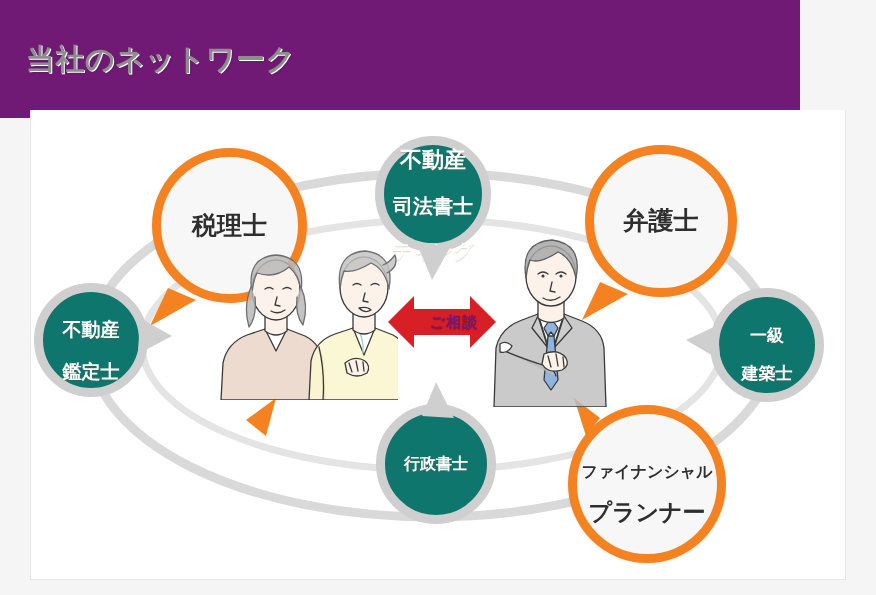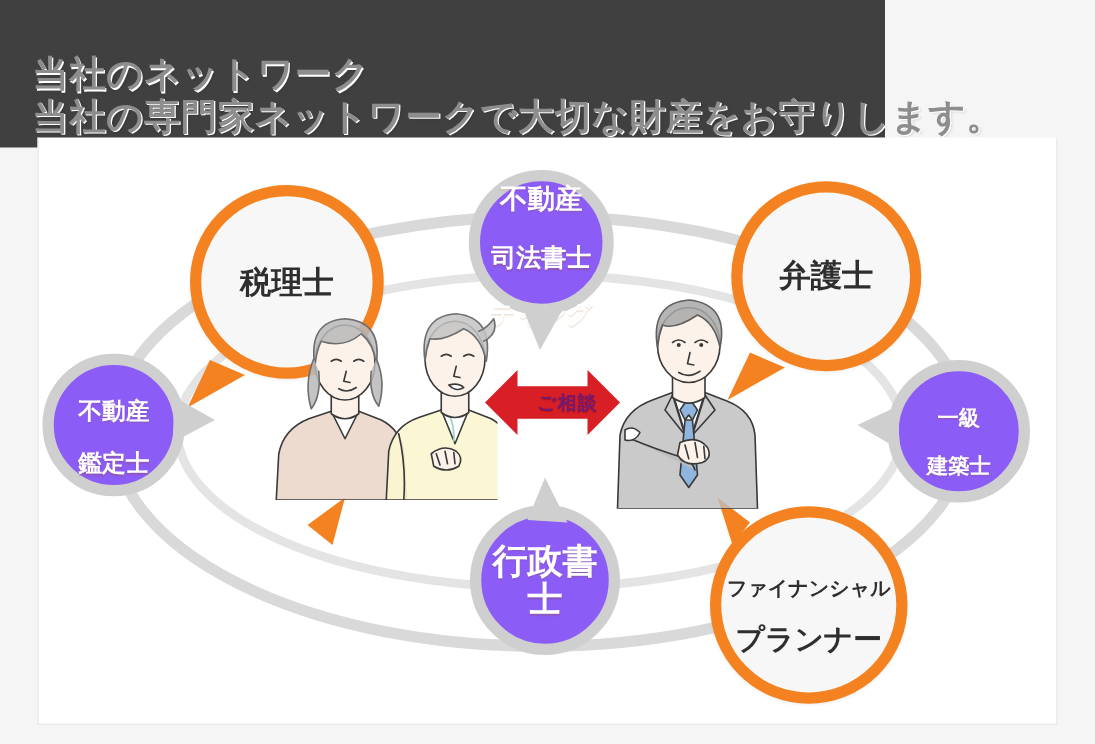--- a/index.html
+++ b/index.html
@@ -5,22 +5,22 @@
   html,body{margin:0;padding:0;}
   body{
     width:876px;height:595px;overflow:hidden;
     background:#f5f5f5;
     font-family:"DejaVu Sans","Liberation Sans",sans-serif;
   }
   #stage{position:relative;width:876px;height:595px;}
 
   
   .header{
-    position:absolute;left:0;top:0;width:708px;height:118px;
-    background:#404040;
+    position:absolute;left:0;top:0;width:800px;height:118px;
+    background:#701a75;
   }
   .title-line{
     position:absolute;left:26px;
     color:#8d8d8d;
     font-weight:bold;
     letter-spacing:0.5px;
     white-space:nowrap;
     text-shadow:1px 1px 0 #ffffff, 2px 2px 2px rgba(0,0,0,0.10);
   }
   #title1{top:40px;font-size:29px;}
@@ -50,35 +50,35 @@
 
   
   .node.outline{
     background:#f7f7f7;
     border:9px solid #f58220;
     color:#2e2e2e;
     box-shadow:0 1px 3px rgba(0,0,0,0.07);
   }
   
   .node.filled{
-    background:#8b5cf6;
+    background:#0f766e;
     border:9px solid #cfcfcf;
     color:#ffffff;
     text-shadow:0 1px 1px rgba(150,70,0,.25);
   }
 
   
   #node-zeirishi        {left:152px;top:148px;width:155px;height:155px;font-size:25px;justify-content:flex-end;}
   #node-bengoshi        {left:585px;top:145px;width:152px;height:152px;font-size:25px;}
   #node-shiho           {left:138px;top:405px;width:158px;height:158px;font-size:25px;}
   #node-fp              {left:568px;top:405px;width:158px;height:158px;font-size:17px;}
   #node-consulting      {left:375px;top:136px;width:116px;height:116px;font-size:20px;}
   #node-kanteishi       {left:34px;top:283px;width:114px;height:114px;font-size:19px;}
   #node-kenchikushi     {left:710px;top:288px;width:114px;height:114px;font-size:17px;}
-  #node-gyosei          {left:376px;top:404px;width:120px;height:120px;font-size:28px;}
+  #node-gyosei          {left:376px;top:404px;width:120px;height:120px;font-size:16px;}
 
   #node-consulting .lbl{font-size:20px;}
   #node-consulting .l1{font-size:22px;}
   #node-fp .l1{font-size:16px;margin-top:44px;}
   #node-fp .l2{font-size:23px;}
 
   
   .arrow-badge{
     position:absolute;left:388px;top:291px;width:108px;height:62px;
   }
@@ -94,21 +94,20 @@
   #illus-women{left:213px;top:235px;width:185px;height:165px;}
   #illus-man{left:488px;top:232px;width:125px;height:175px;}
 </style>
 </head>
 <body>
 
 <div id="stage">
 
   <div class="header">
     <div class="title-line" id="title1">当社のネットワーク</div>
-    <div class="title-line" id="title2">当社の専門家ネットワークで大切な財産をお守りします。</div>
   </div>
 
   <div class="card"></div>
 
   <svg class="diagram-layer" width="876" height="595">
 
     <ellipse cx="432" cy="345" rx="342" ry="172" fill="none" stroke="#d9d9d9" stroke-width="9"></ellipse>
 
     <ellipse cx="432" cy="345" rx="290" ry="125" fill="none" stroke="#e4e4e4" stroke-width="7"></ellipse>
   </svg>

